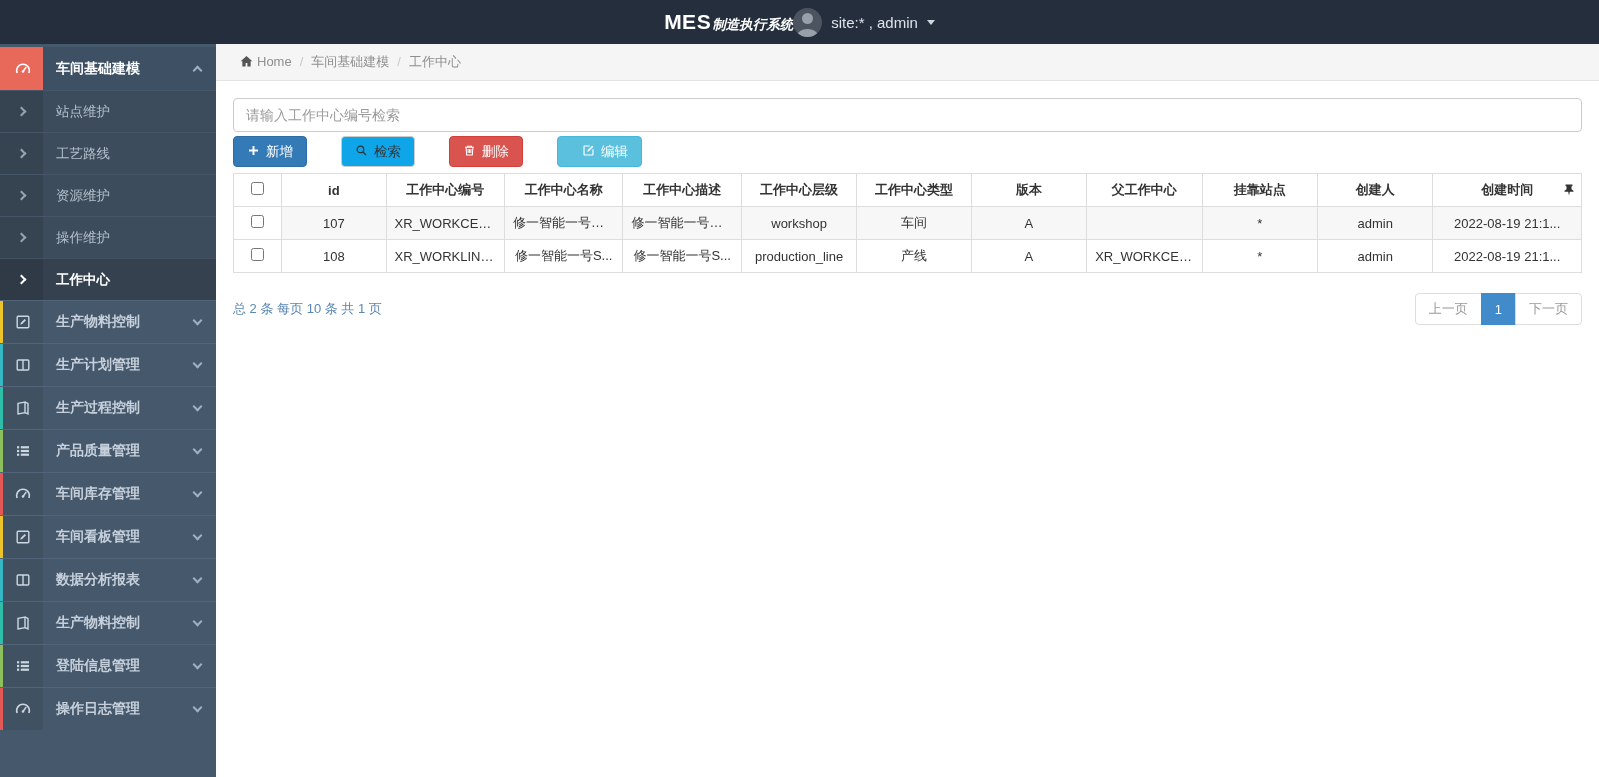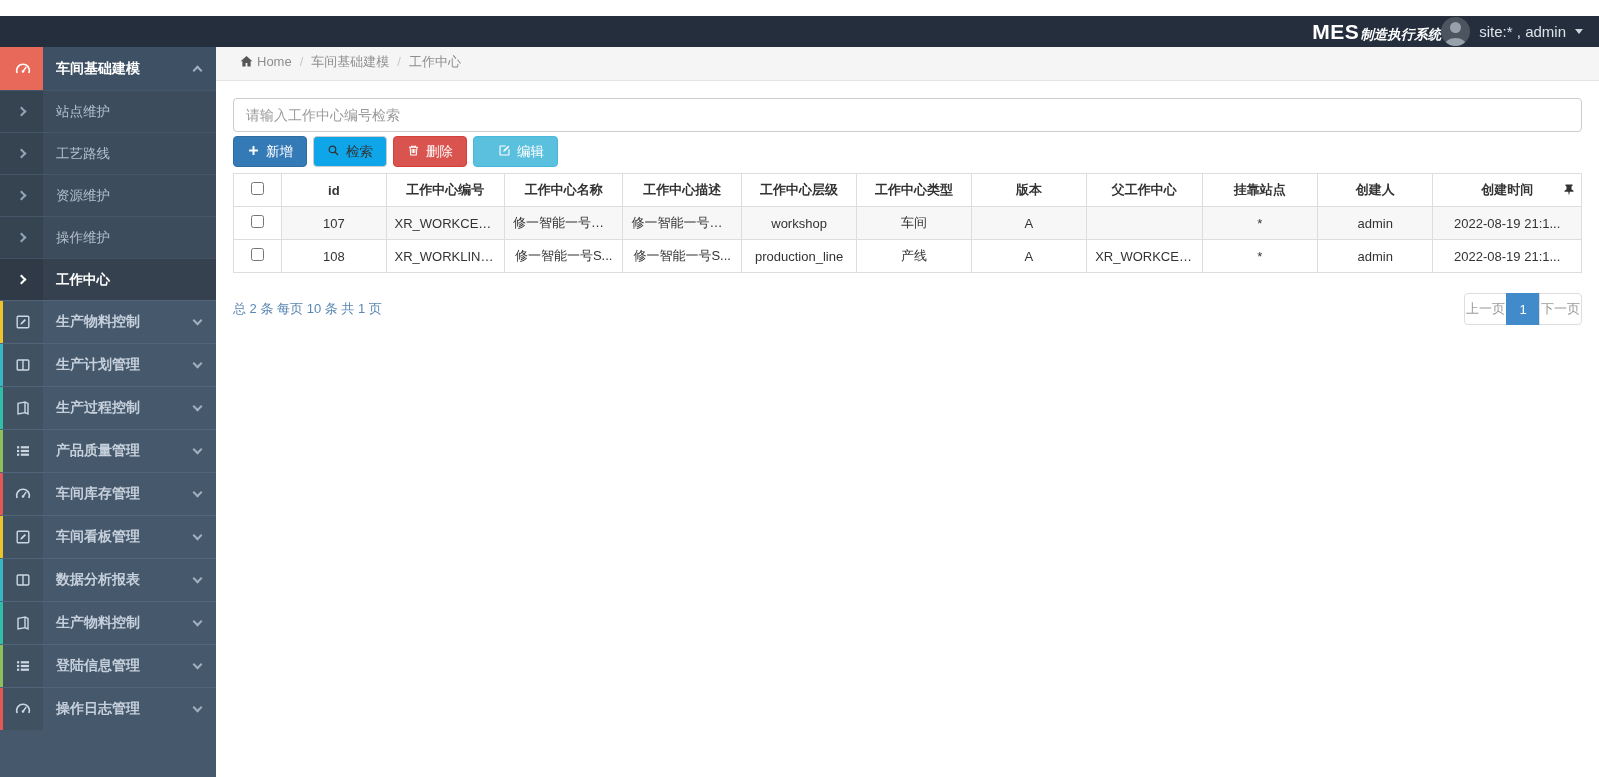--- a/index.html
+++ b/index.html
@@ -1,21 +1,21 @@
 <!DOCTYPE html>
 <html><head>
 <meta charset="utf-8">
 <style>
   * { margin:0; padding:0; box-sizing:border-box; }
   html,body { width:1599px; height:777px; }
   body { font-family:"Liberation Sans","DejaVu Sans",sans-serif; background:#fff; overflow:hidden; position:relative; }
 
   
-  .navbar { position:absolute; top:0; left:0; right:0; height:31px; background:#242e3c;
-            display:flex; align-items:center; justify-content:flex-end; padding:0 16px; z-index:20;margin-top:16px; }
+  .navbar { position:absolute; top:0; left:0; right:0; height:44px; background:#242e3c;
+            display:flex; align-items:center; justify-content:center; padding:0 16px; z-index:20; }
   .logo { color:#fff; display:flex; align-items:baseline; cursor:default; }
   .logo-bold { font-size:21px; font-weight:bold; letter-spacing:.5px; }
   .logo-suffix { font-size:13.5px; font-weight:bold; margin-left:1px;font-style:italic; }
   .user { color:#dde3ea; font-size:15px; display:flex; align-items:center; gap:9px; cursor:pointer; }
   .avatar { width:29px; height:29px; border-radius:50%; background:#4c555f; position:relative; overflow:hidden; flex:none; }
   .avatar::before { content:""; position:absolute; top:5px; left:9px; width:11px; height:11px; border-radius:50%; background:#98a1ab; }
   .avatar::after { content:""; position:absolute; bottom:-5px; left:4px; width:21px; height:13px; border-radius:50% 50% 0 0; background:#98a1ab; }
   .caret-down { width:0; height:0; border-left:4px solid transparent; border-right:4px solid transparent; border-top:5px solid #cfd6dd; }
 
   
@@ -49,42 +49,42 @@
                 padding:0 24px; font-size:13px; color:#8e8e8e; }
   .breadcrumb .home-ic { color:#555; margin-right:4px; display:flex; }
   .crumb { color:#8e8e8e; }
   .crumb-sep { color:#c8c8c8; margin:0 8px; }
 
   .content { padding:17px; }
   .search-input { width:100%; height:34px; border:1px solid #ccc; border-radius:4px; padding:6px 12px;
                   font-size:14px; color:#555; outline:none; font-family:inherit; }
   .search-input::placeholder { color:#9a9a9a; }
 
-  .toolbar { margin-top:4px; display:flex; }
+  .toolbar { margin-top:4px; display:flex;gap:28px; }
   .btn { display:inline-flex; align-items:center; gap:6px; height:31px; padding:0 13px; font-size:13.5px;
          border-radius:4px; border:1px solid transparent; cursor:pointer; margin-right:6px; font-family:inherit; }
   .btn svg { width:13px; height:13px; }
   .btn-primary { background:#337ab7; border-color:#2e6da4; color:#fff; }
   .btn-default { background:#0ea5e9; border-color:#ccc; color:#333; }
   .btn-danger  { background:#d9534f; border-color:#d43f3a; color:#fff; }
   .btn-info    { background:#5bc0de; border-color:#46b8da; color:#fff;padding-left:24px; }
 
   table { width:100%; border-collapse:collapse; table-layout:fixed; margin-top:6px; }
   th,td { border:1px solid #ddd; font-size:13px; color:#333; text-align:center; height:33px; padding:4px 8px;
           overflow:hidden; white-space:nowrap; text-overflow:ellipsis; background:#fff; }
   th { font-weight:bold; position:relative; }
   tr.striped td { background:#f7f7f7; }
   tr.striped td.cb { background:#fff; }
   td.cb input, th.cb input { width:13px; height:13px; cursor:pointer; }
   .pin { position:absolute; right:7px; top:50%; transform:translateY(-50%); color:#333; display:flex; }
 
   .pagebar { display:flex; justify-content:space-between; align-items:center; margin-top:20px; }
   .page-info { font-size:13px; color:#5a87b4; }
   .pagination { display:flex; }
-  .page-btn { min-width:34px; padding:6px 1px; font-size:13px; border:1px solid #ddd; background:#fff;
+  .page-btn { min-width:34px; padding:6px 13px; font-size:13px; border:1px solid #ddd; background:#fff;
               color:#9a9a9a; margin-left:-1px; text-align:center; cursor:pointer; font-family:inherit; }
   .page-btn.first { border-radius:4px 0 0 4px; margin-left:0; }
   .page-btn.last  { border-radius:0 4px 4px 0; }
   .page-btn.active { background:#428bca; border-color:#428bca; color:#fff; }
 </style>
 </head>
 <body>
 
 <header class="navbar">
   <div class="logo">

